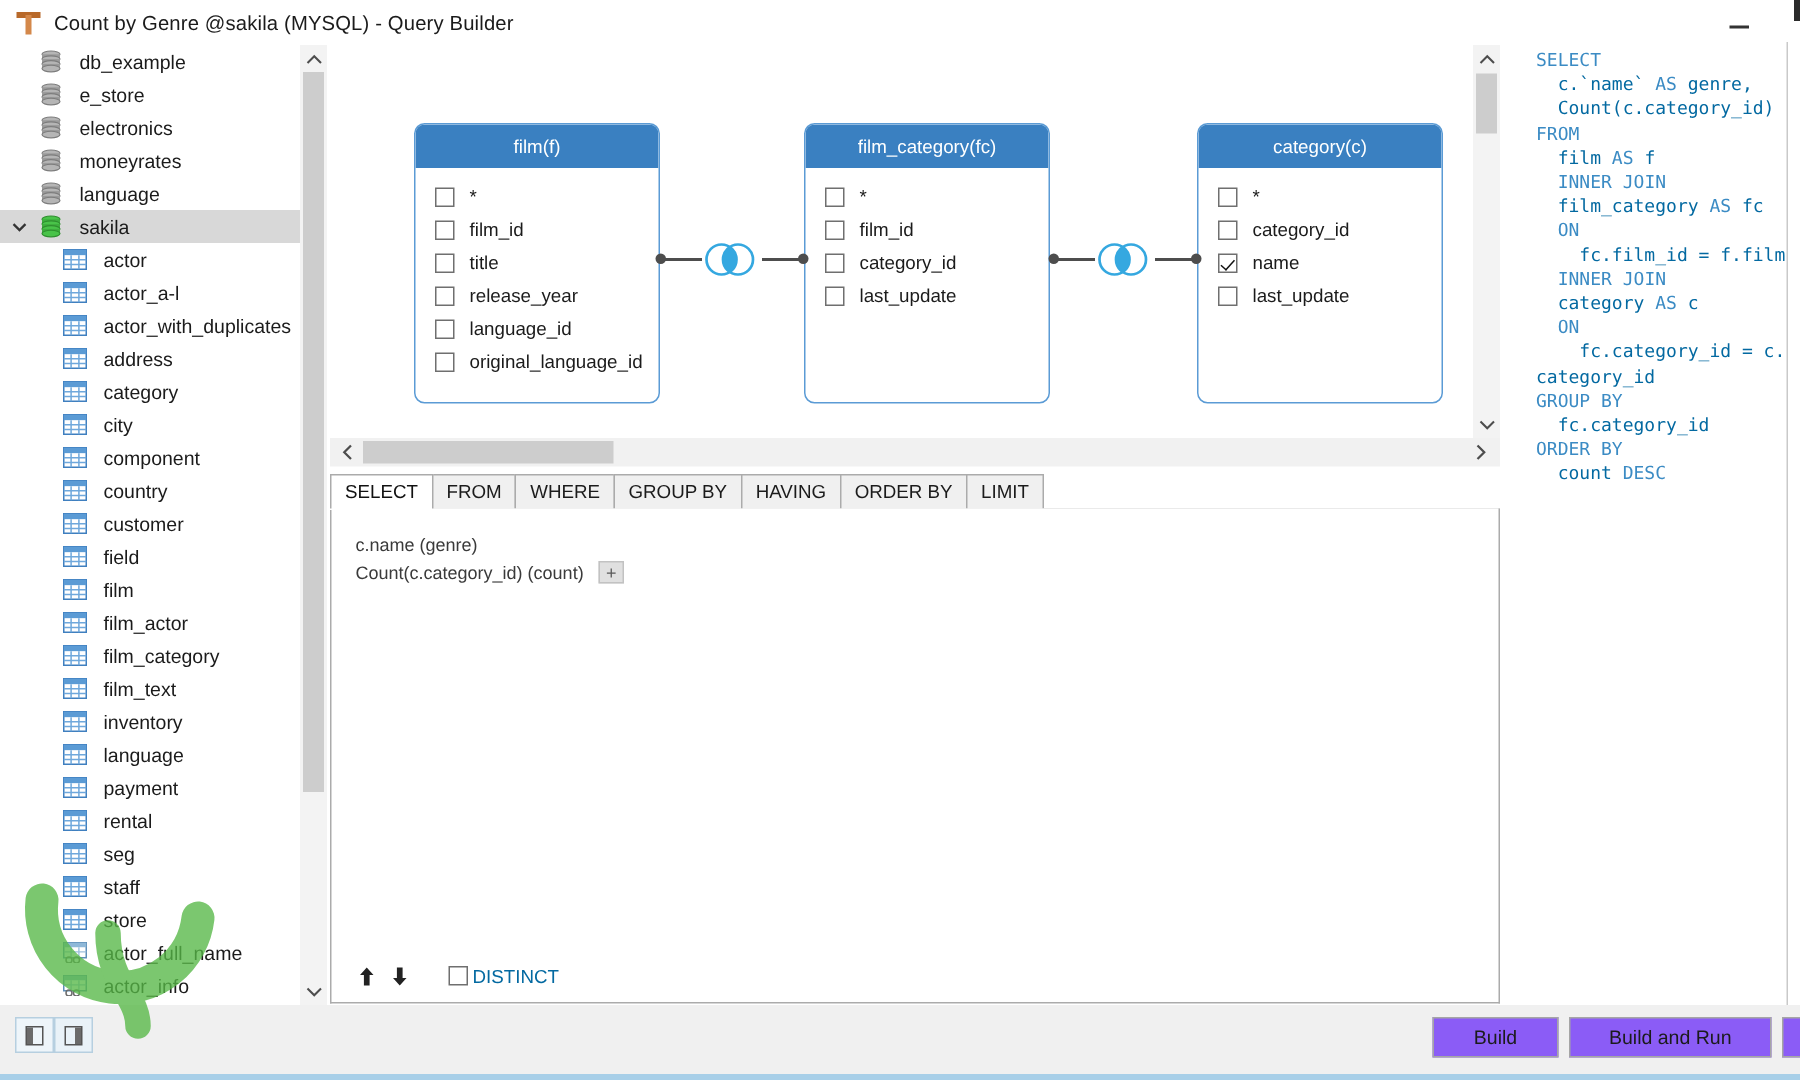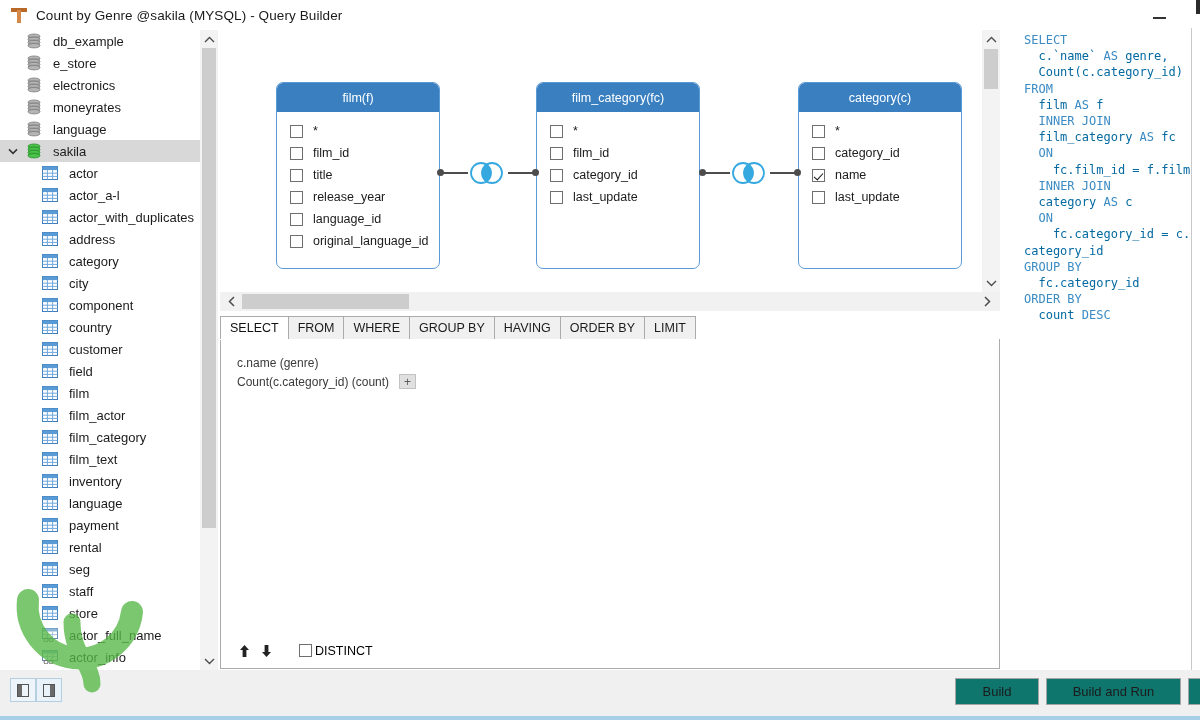--- a/index.html
+++ b/index.html
@@ -204,21 +204,21 @@
   .pane-footer {
     position: absolute; left: 0; bottom: 0; width: 100%; height: 34px;
     display: flex; align-items: center; padding-left: 12px;
   }
   .arrow-btn {
     width: 22px; height: 22px; display: flex; align-items: center; justify-content: center;
     color: #222; font-size: 14px;
   }
   .distinct-wrap {
     display: flex; align-items: flex-start; margin-left: 22px;
-    font-size: 12.5px; color: #000000;
+    font-size: 12.5px; color: #0369a1;
   }
   .distinct-wrap .cbx { margin-right: 3px; }
 
   
   .sqlpanel {
     position: absolute; left: 1008px; top: 28px; width: 184px; height: 646px;
     background: #ffffff; border-right: 1px solid #c9c9c9;
     overflow: hidden;
     font-family: "DejaVu Sans Mono", monospace;
     font-size: 12px;
@@ -233,21 +233,21 @@
     background: #ffffff;
   }
 
   
   .bottombar {
     position: absolute; left: 0; top: 670px; width: 1200px; height: 46px;
     background: #f0f0f0;
   }
   .btn {
     position: absolute; top: 8px; height: 27px;
-    background: #0f766e; border: 1px solid #a5a5a5;
+    background: #8b5cf6; border: 1px solid #a5a5a5;
     font-size: 13px; color: #1b1b1b;
     display: flex; align-items: center; justify-content: center;
   }
   .btn-build { left: 955px; width: 84px; }
   .btn-buildrun { left: 1046px; width: 135px; }
   .btn-extra { left: 1188px; width: 30px; }
   .mini-toggles {
     position: absolute; left: 10px; top: 678px;
     display: flex;
   }

